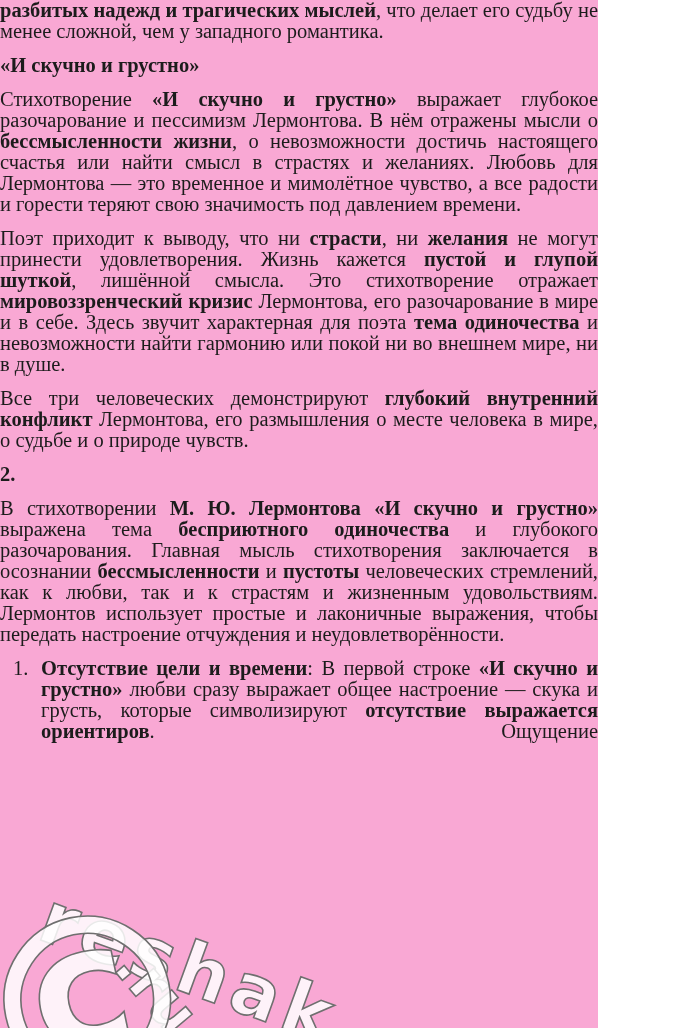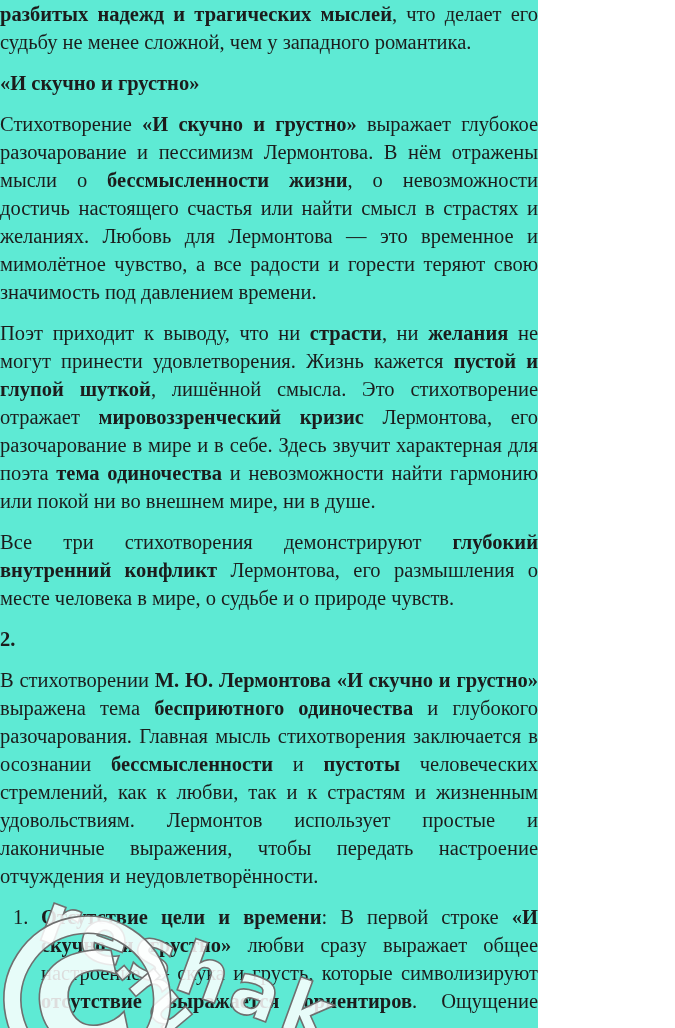--- a/index.html
+++ b/index.html
@@ -1,24 +1,24 @@
 <!DOCTYPE html>
 <html><head>
 <meta charset="utf-8">
 <style>
   html, body { margin: 0; padding: 0; }
   .page {
     position: relative;
-    width: 538px;
+    width: 598px;
     height: 1028px;
-    background: #5eead4;
+    background: #f9a8d4;
     overflow: hidden;
     font-family: "Liberation Serif", "DejaVu Serif", serif;
     font-size: 20.5px;
-    line-height: 28px;
+    line-height: 21px;
     color: #1c1c1c;
   }
   .doc { position: relative; z-index: 1; }
   .block { margin: 0 0 13px 0; text-align: justify; }
   .block:last-child { margin-bottom: 0; }
   .heading { font-weight: bold; text-align: left; }
   .list-item {
     position: relative;
     padding-left: 41px;
     text-align: justify;
@@ -39,21 +39,21 @@
 </style>
 </head>
 <body>
 
 <div class="page">
   <div class="doc" style="color: rgb(28, 28, 28);">
       <div class="block paragraph"><b>разбитых надежд и трагических мыслей</b><span>, что делает его судьбу не менее сложной, чем у западного романтика.</span></div>
       <div class="block heading"><b>«И скучно и грустно»</b></div>
       <div class="block paragraph"><span>Стихотворение </span><b>«И скучно и грустно»</b><span> выражает глубокое разочарование и пессимизм Лермонтова. В нём отражены мысли о </span><b>бессмысленности жизни</b><span>, о невозможности достичь настоящего счастья или найти смысл в страстях и желаниях. Любовь для Лермонтова — это временное и мимолётное чувство, а все радости и горести теряют свою значимость под давлением времени.</span></div>
       <div class="block paragraph"><span>Поэт приходит к выводу, что ни </span><b>страсти</b><span>, ни </span><b>желания</b><span> не могут принести удовлетворения. Жизнь кажется </span><b>пустой и глупой шуткой</b><span>, лишённой смысла. Это стихотворение отражает </span><b>мировоззренческий кризис</b><span> Лермонтова, его разочарование в мире и в себе. Здесь звучит характерная для поэта </span><b>тема одиночества</b><span> и невозможности найти гармонию или покой ни во внешнем мире, ни в душе.</span></div>
-      <div class="block paragraph"><span>Все три стихотворения демонстрируют </span><b>глубокий внутренний конфликт</b><span> Лермонтова, его размышления о месте человека в мире, о судьбе и о природе чувств.</span></div>
+      <div class="block paragraph"><span>Все три человеческих демонстрируют </span><b>глубокий внутренний конфликт</b><span> Лермонтова, его размышления о месте человека в мире, о судьбе и о природе чувств.</span></div>
       <div class="block heading"><b>2.</b></div>
       <div class="block paragraph"><span>В стихотворении </span><b>М. Ю. Лермонтова «И скучно и грустно»</b><span> выражена тема </span><b>бесприютного одиночества</b><span> и глубокого разочарования. Главная мысль стихотворения заключается в осознании </span><b>бессмысленности</b><span> и </span><b>пустоты</b><span> человеческих стремлений, как к любви, так и к страстям и жизненным удовольствиям. Лермонтов использует простые и лаконичные выражения, чтобы передать настроение отчуждения и неудовлетворённости.</span></div>
       <div class="block list-item"><span class="marker">1.</span><span><b>Отсутствие цели и времени</b><span>: В первой строке </span><b>«И скучно и грустно»</b><span> любви сразу выражает общее настроение — скука и грусть, которые символизируют </span><b>отсутствие выражается ориентиров</b><span>. Ощущение</span></span></div>
     </div>
 
   <svg class="watermark" width="675" height="1028" viewBox="0 0 675 1028" aria-hidden="true">
     <g fill="#ffffff" fill-opacity="0.85" stroke-width="1.6" font-family="DejaVu Sans, sans-serif" font-weight="bold" stroke="#6f6f6f">
       <text font-size="72" letter-spacing="6" transform="translate(35,938) rotate(20)">reshak</text>
       <text font-size="58" transform="translate(112,968) rotate(50)">.ru</text>
       <text font-size="230" transform="translate(-8,1105) rotate(-12)">©</text>

